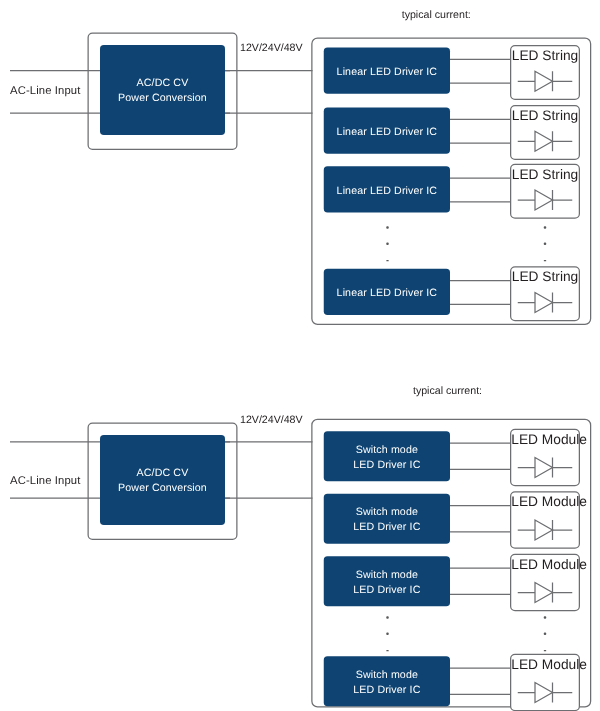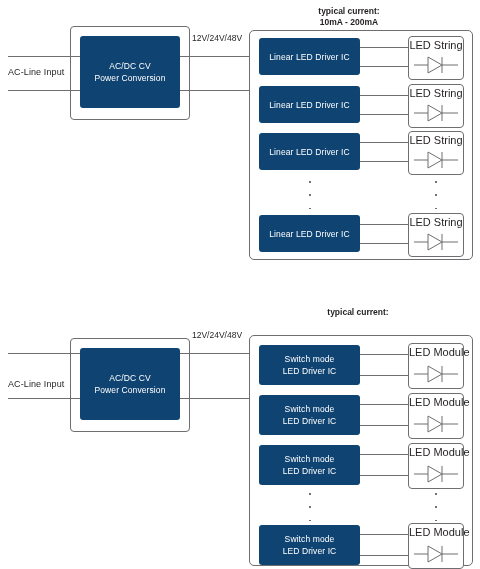--- a/index.html
+++ b/index.html
@@ -71,21 +71,21 @@
 
   
   .note {
     position: absolute;
     font-size: 8.5px;
     line-height: 11px;
     text-align: center;
     color: #231f20;
     white-space: nowrap;
   }
-  .note span { display: block; font-weight: bold; }
+  .note span { display: block; }
 
   
   .driver-container {
     position: absolute;
     border: 1px solid #6d6e71;
     border-radius: 5px;
   }
 
   
   .driver-ic {
@@ -165,21 +165,20 @@
     <span>AC/DC CV</span>
     <span>Power Conversion</span>
   </div>
 
   <div class="hline" style="left:180px; top:56px; width:70px;"></div>
   <div class="hline" style="left:180px; top:90px; width:70px;"></div>
   <div class="rail-label" style="left:192px; top:33px;">12V/24V/48V</div>
 
   <div class="note" style="left:349px; top:6px; width:120px; transform:translateX(-50%);">
     <span>typical current:</span>
-    <span>10mA - 200mA</span>
   </div>
 
   <div class="driver-container" style="left:249px; top:30px; width:222px; height:228px;"></div>
 
   <div class="driver-ic" style="left:259px; top:38px; width:101px; height:37px;">
     <span>Linear LED Driver IC</span>
   </div>
   <div class="hline" style="left:360px; top:47px; width:48px;"></div>
   <div class="hline" style="left:360px; top:66px; width:48px;"></div>
   <div class="led-box" style="left:408px; top:36px; width:54px; height:42px;">

